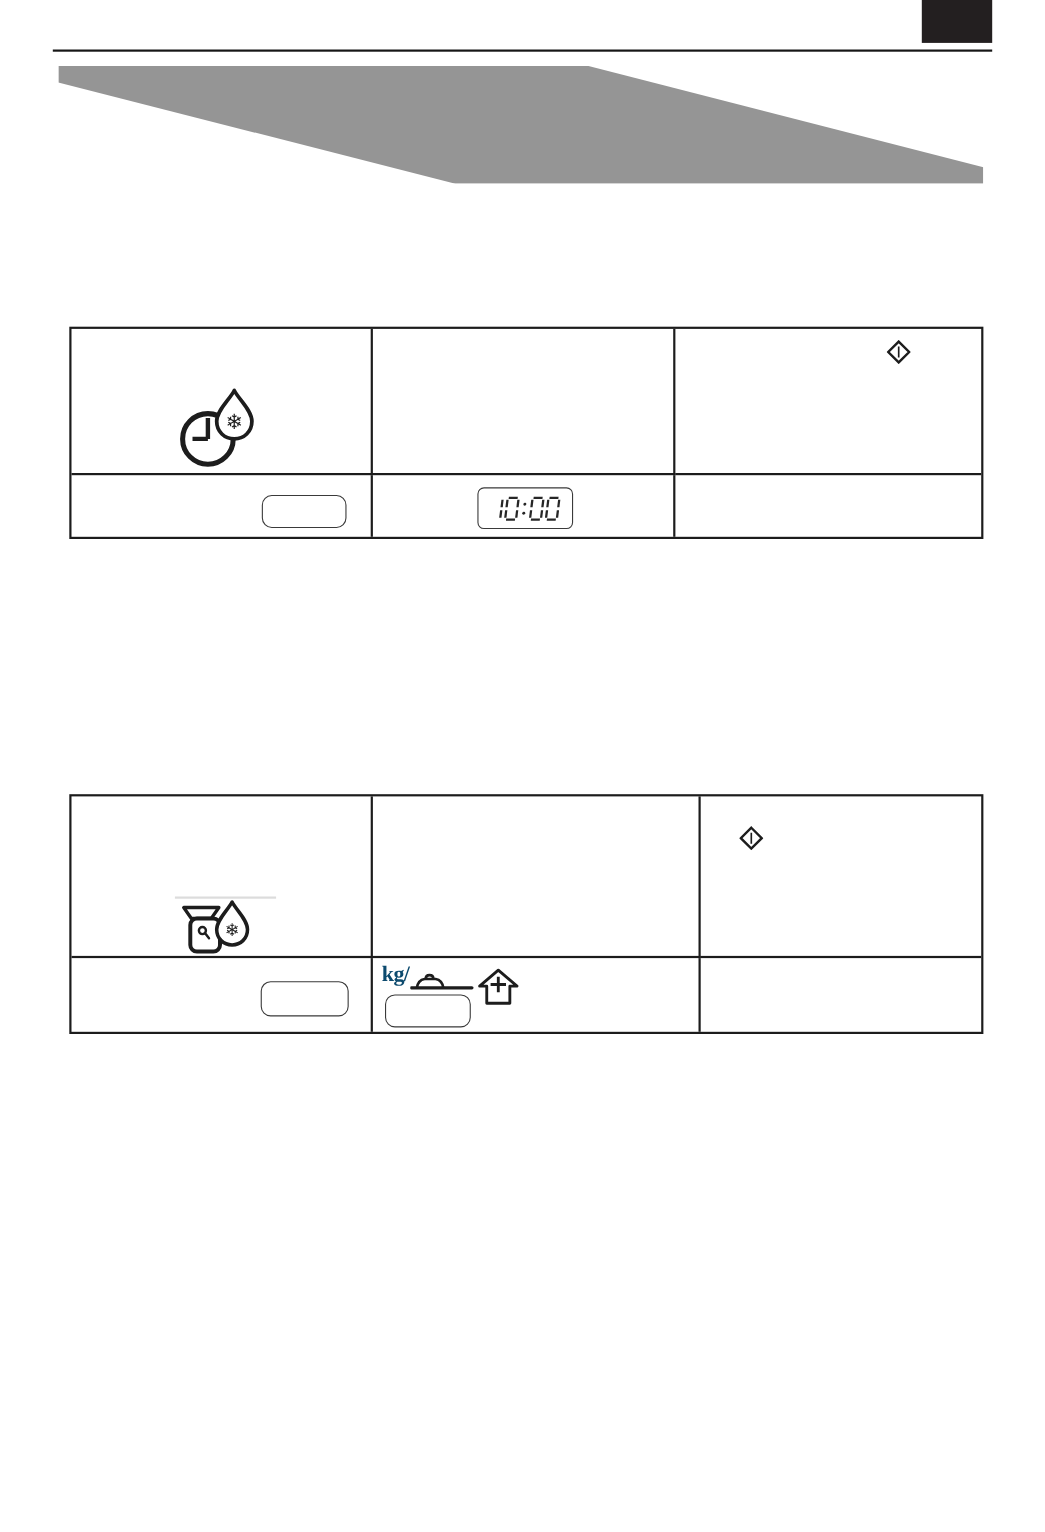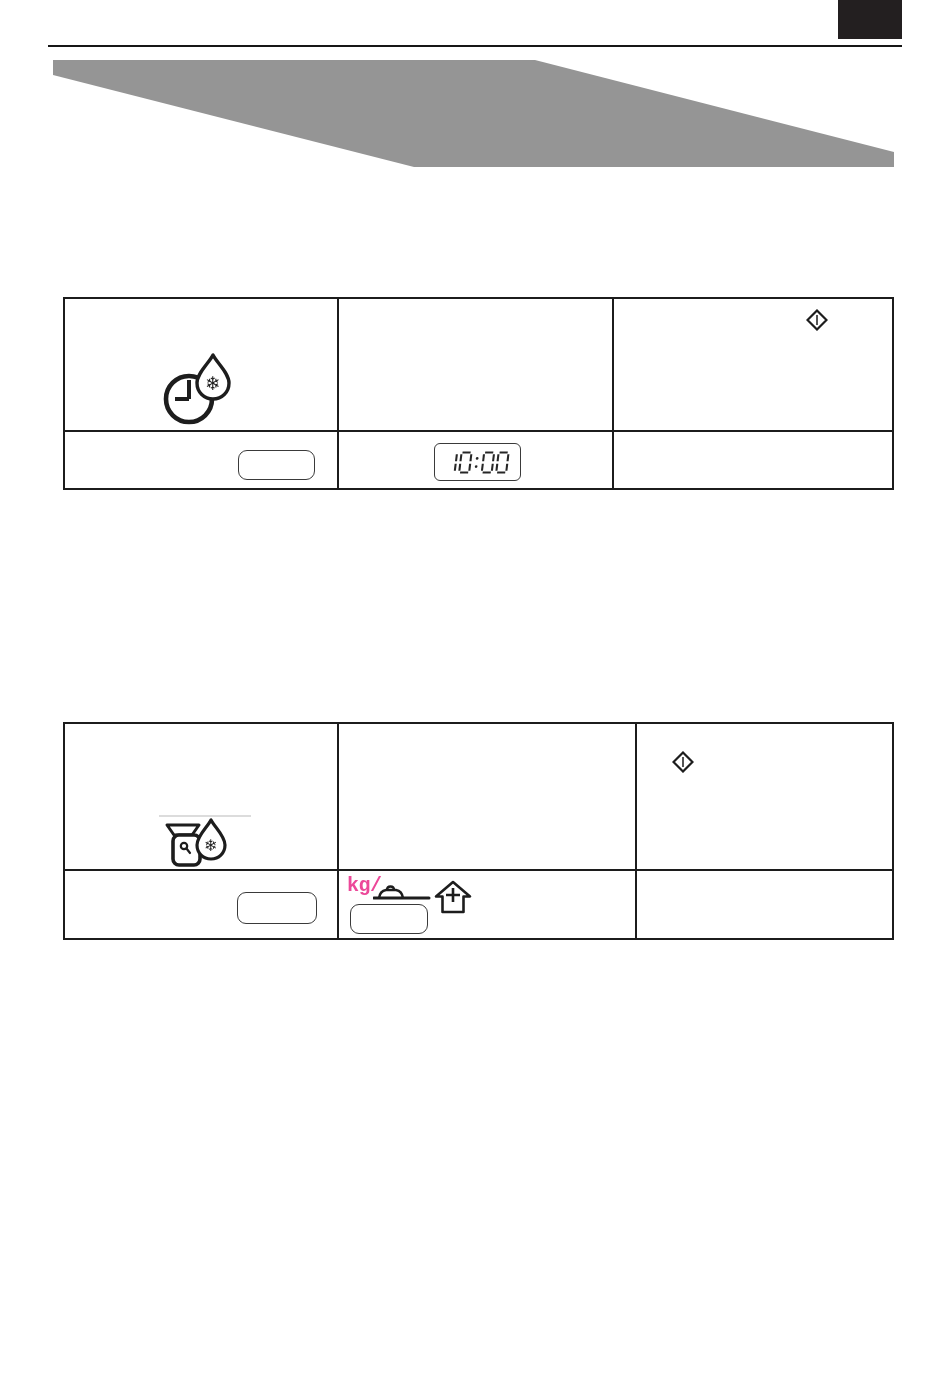--- a/index.html
+++ b/index.html
@@ -47,24 +47,24 @@
     border:1.6px solid #3a3a3a;
     border-radius:6px;
     display:flex; align-items:center; justify-content:center;
   }
   .seg-svg { transform:skewX(-7deg); }
 
   .faint-line { background:#dcdcdc; height:2px; }
 
   .kg-label {
     position:absolute;
-    font-family:Liberation Mono, monospace;
+    font-family:Liberation Serif, serif;
     font-size:20px;
     font-weight:bold;
-    color:#ec4899;
+    color:#0c4a6e;
     letter-spacing:-0.5px;
     line-height:1;
   }
   svg { display:block; }
 </style>
 </head>
 <body>
 
 <div class="abs corner-tab" style="background: rgb(35, 31, 32);"></div>
 

